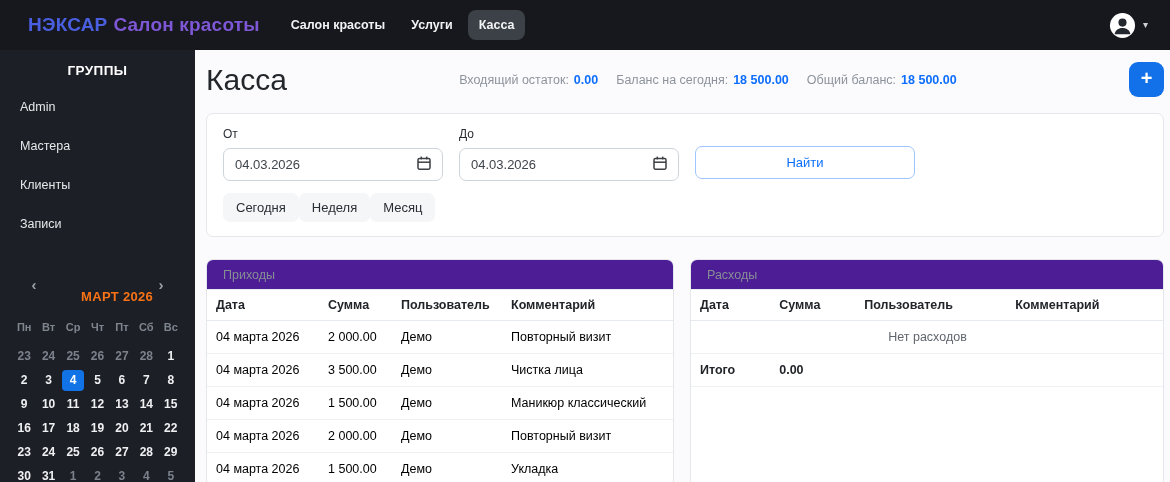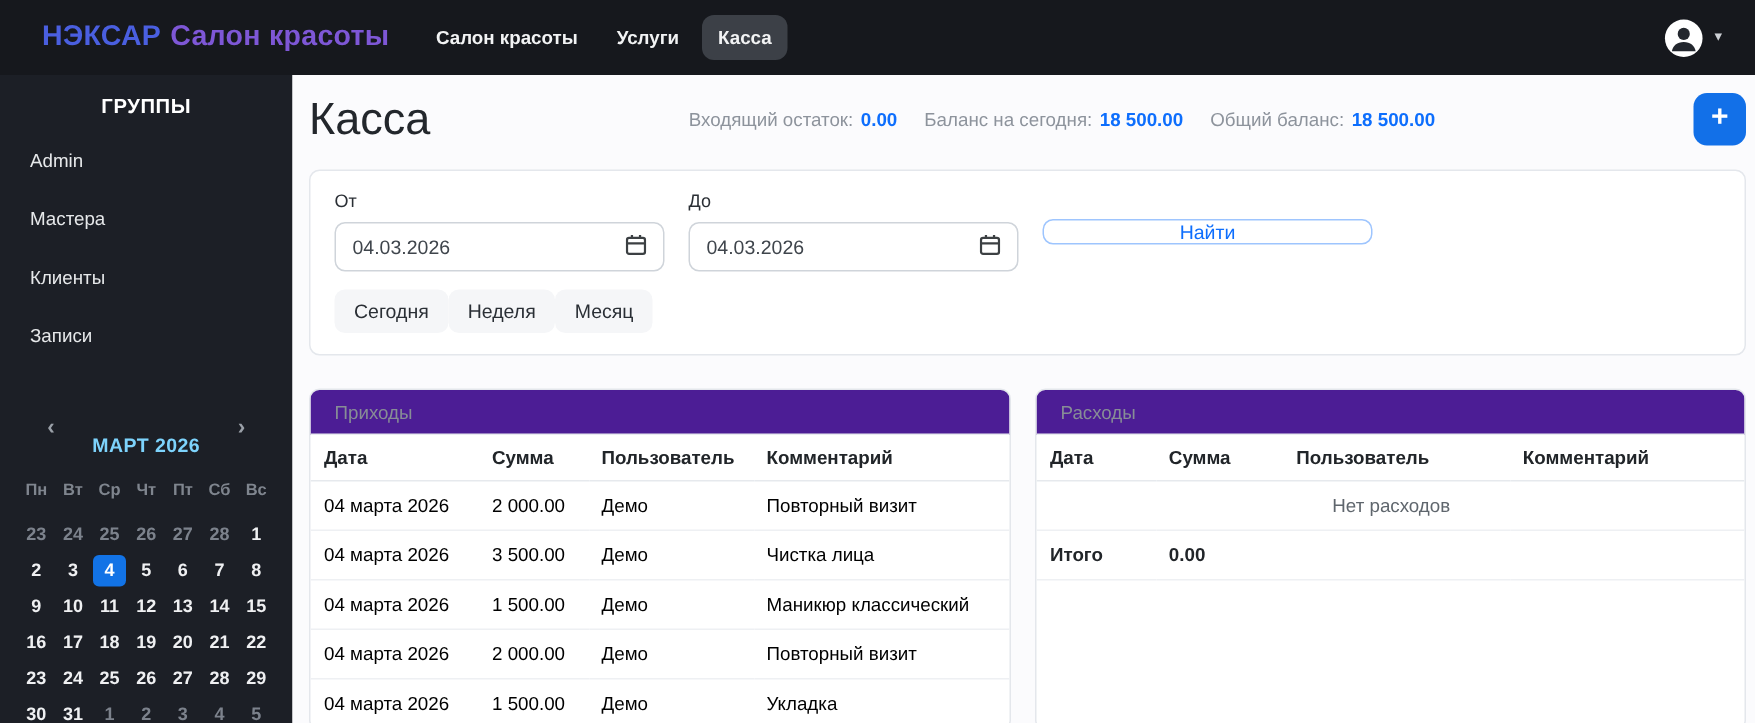--- a/index.html
+++ b/index.html
@@ -27,21 +27,21 @@
   
   .sidebar { width:195px; flex:0 0 195px; background:#1c1f26; padding-top:13px; }
   .groups-title { text-align:center; color:#fff; font-size:13.5px; font-weight:700;
                   letter-spacing:.4px; margin-bottom:13px; }
   .side-item { color:#e6e8ea; font-size:12.5px; font-weight:500; padding:9px 20px; margin-bottom:7px;
                cursor:pointer; }
   .calendar { margin-top:24px; padding:0 12px; }
   .cal-header { display:flex; align-items:center; padding:0 14px; }
   .cal-arrow { color:#9aa0a8; font-size:15px; font-weight:700; cursor:pointer; width:16px;
                text-align:center; }
-  .cal-title { flex:1; text-align:center; color:#7dd3fc; font-size:13px; font-weight:700;
+  .cal-title { flex:1; text-align:right; color:#f97316; font-size:13px; font-weight:700;
                letter-spacing:.3px;margin-top:25px; }
   .cal-grid { margin-top:17px; display:grid; grid-template-columns:repeat(7,1fr);
               row-gap:1px; text-align:center; }
   .cal-wd { color:#7f858e; font-size:11px; font-weight:700; padding-bottom:11px; }
   .cal-day { height:23px; display:flex; align-items:center; justify-content:center; cursor:pointer; }
   .cal-day span { display:block; width:22px; height:21px; line-height:21px; border-radius:4px;
                   color:#eff0f2; font-size:12px; font-weight:700; }
   .cal-day.muted span { color:#7c828c; }
   .cal-day.selected span { background:#1273e6; color:#fff; }
 
@@ -59,21 +59,21 @@
 
   
   .card { background:#fff; border:1px solid #e4e7ec; border-radius:7px; }
   .filter-card { margin-top:16px; padding:13px 16px 14px; }
   .filter-row { display:flex; gap:16px; }
   .filter-field { width:220px; }
   .filter-label { font-size:12px; color:#2a2f35; margin-bottom:7px; }
   .dateinput { height:33px; border:1px solid #cfd4da; border-radius:7px; background:#fff;
                display:flex; align-items:center; justify-content:space-between; padding:0 11px;
                font-size:13px; color:#3f454c; cursor:text; }
-  .search-button { width:220px; height:17px; margin-top:19px; background:#fff;
+  .search-button { width:220px; height:33px; margin-top:19px; background:#fff;
                    border:1px solid #9ec5fe; border-radius:7px; color:#0d6efd; font-size:13px;
                    cursor:pointer; font-family:inherit; }
   .quick-row { margin-top:12px; display:flex; gap:0; }
   .quick-button { background:#f5f6f8; border:none; border-radius:7px; padding:7px 13px;
                   font-size:13px; color:#2a2f35; cursor:pointer; font-family:inherit; }
 
   
   .tables-row { margin-top:22px; display:flex; gap:16px; flex:1; align-items:stretch; }
   .table-card { overflow:hidden; }
   .table-card.income { width:468px; flex:0 0 468px; }

